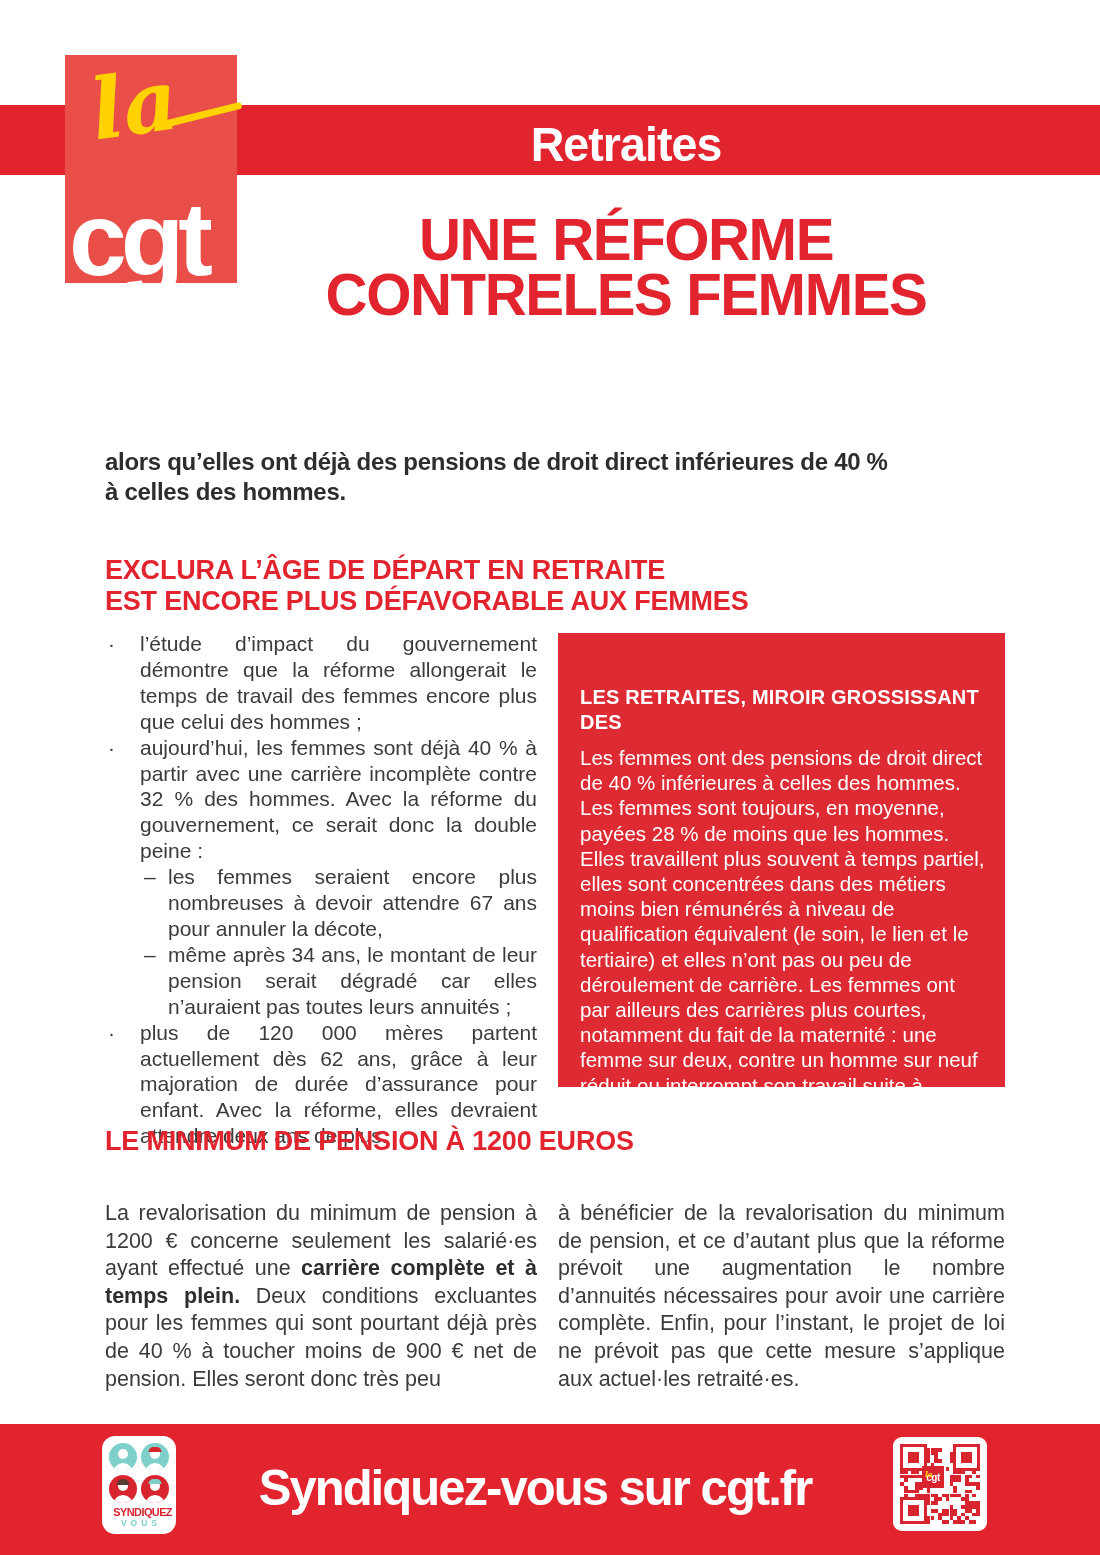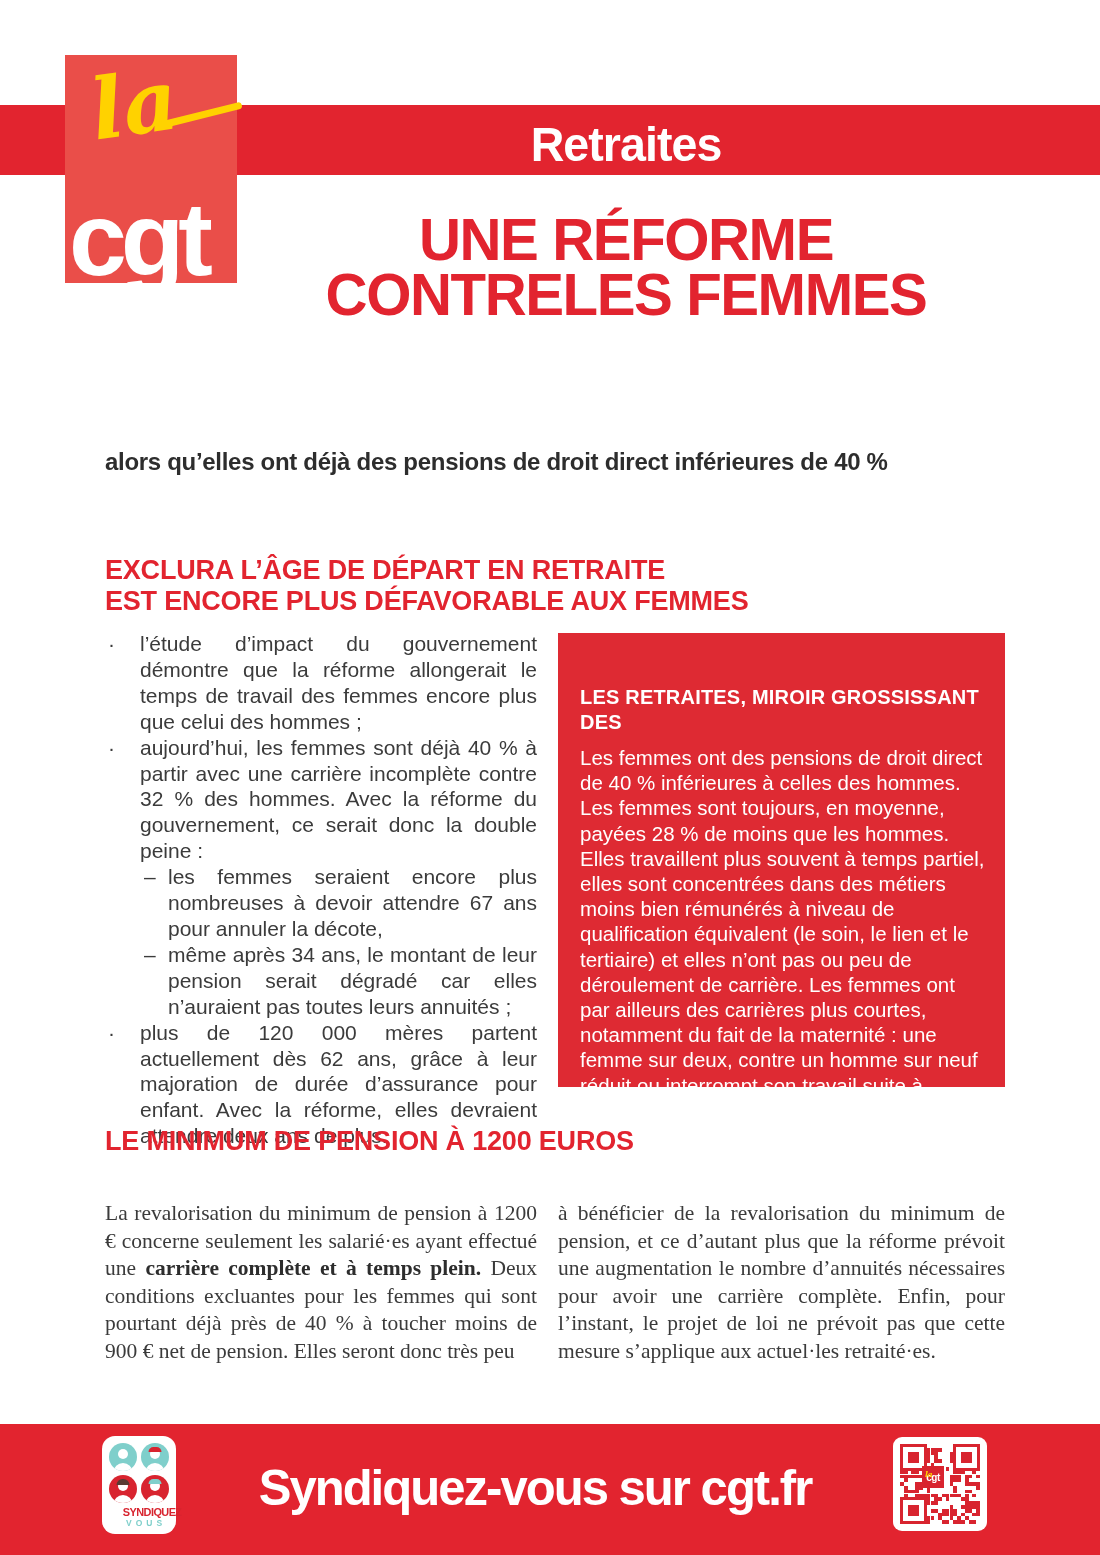--- a/index.html
+++ b/index.html
@@ -88,38 +88,38 @@
   }
   .infobox h3 span { display:block; }
   .infobox p { margin:0; font-size:20.5px; line-height:25.2px; font-weight:normal; }
 
   
   .cols2 {
     position:absolute; left:105px; top:1200px; width:900px;
     display:grid; grid-template-columns:432px 447px; column-gap:21px;
     color:#3b3b3b; font-size:21.5px; line-height:27.6px; text-align:justify;
   }
-  .cols2 p { margin:0;font-family:Liberation Serif, serif; }
+  .cols2 p { margin:0; }
   .cols2 b { color:#2d2d2d; }
 
   
   .footer {
     position:absolute; left:0; top:1424px; width:1100px; height:131px;
     background:#e2242f;
   }
   .cta {
     position:absolute; left:190px; top:0; width:690px; height:131px;
     line-height:128px; text-align:center; color:#ffffff; font-weight:bold;
     font-size:50px; letter-spacing:-2px; white-space:nowrap;
     transform:scaleX(.98); transform-origin:center;
   }
   .badge {
     position:absolute; left:102px; top:12px; width:74px; height:98px;
     background:#ffffff; border-radius:13px; box-sizing:border-box;
-    padding:7px 20px 4px;
+    padding:7px 10px 4px;
   }
   .badge .avs {
     display:grid; grid-template-columns:28px 28px; grid-auto-rows:28px;
     gap:4px; justify-content:center;
   }
   .av { width:28px; height:28px; border-radius:50%; position:relative; overflow:hidden; }
   .av.teal { background:#7fcfcb; }
   .av.red  { background:#d8242f; }
   .av .head {
     position:absolute; top:6px; left:50%; transform:translateX(-50%);
@@ -177,20 +177,21 @@
 
   <div class="logo">
     <span class="la">la</span>
     <span class="cgt">cgt</span>
   </div>
 
   <h1 class="doc-title"><span>UNE RÉFORME CONTRE</span><span>LES FEMMES</span></h1>
 
   <div class="intro">
     <span>alors qu’elles ont déjà des pensions de droit direct inférieures de 40 %</span>
+    <span>à celles des hommes.</span>
   </div>
 
   <h2 class="sec-head" id="sec1-head">
     <span>EXCLURA L’ÂGE DE DÉPART EN RETRAITE</span>
     <span>EST ENCORE PLUS DÉFAVORABLE AUX FEMMES</span>
   </h2>
 
   <div class="list">
     <div class="li">
       <span class="mk">·</span>

